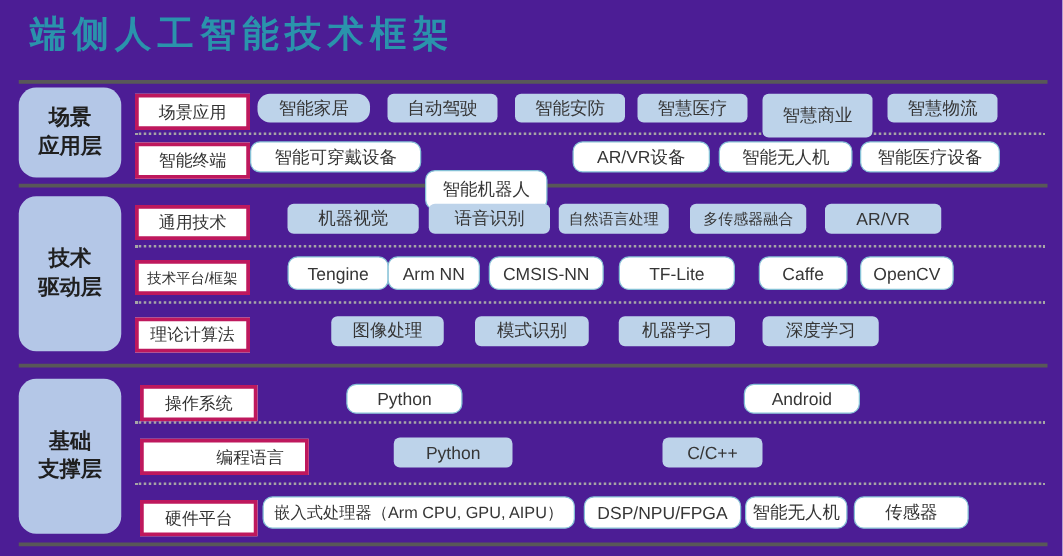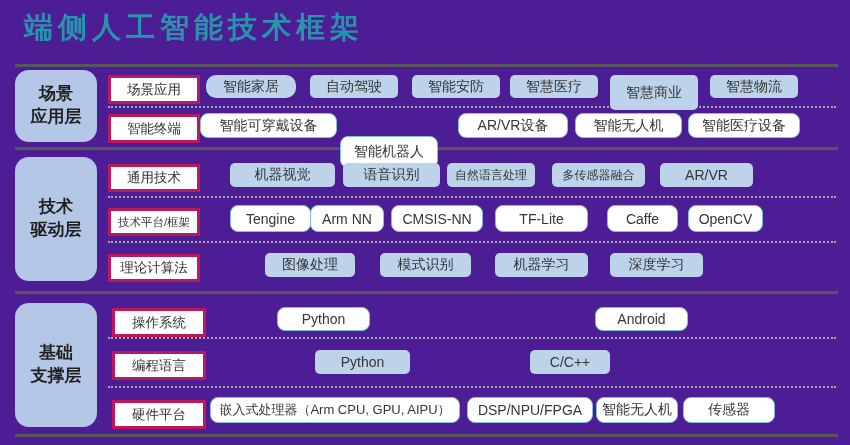--- a/index.html
+++ b/index.html
@@ -98,21 +98,21 @@
     <div class="item filled" style="left: 380px; top: 253px; width: 91px; height: 24px;">模式识别</div>
     <div class="item filled" style="left: 495px; top: 253px; width: 93px; height: 24px;">机器学习</div>
     <div class="item filled" style="left: 610px; top: 253px; width: 93px; height: 24px;">深度学习</div>
     <div class="sidebar" style="top: 303px; height: 124px;">
       <span>基础</span>
       <span>支撑层</span>
     </div>
     <div class="labelbox" style="left: 112px; top: 308px; width: 88px; height: 23px;">操作系统</div>
     <div class="item outlined" style="left: 277px; top: 307px; width: 93px; height: 24px;">Python</div>
     <div class="item outlined" style="left: 595px; top: 307px; width: 93px; height: 24px;">Android</div>
-    <div class="labelbox" style="left: 112px; top: 351px; width: 88px; height: 23px;">编程语言</div>
+    <div class="labelbox" style="left: 112px; top: 351px; width: 88px; height: 23px; padding-left: 41px;">编程语言</div>
     <div class="item filled" style="left: 315px; top: 350px; width: 95px; height: 24px;">Python</div>
     <div class="item filled" style="left: 530px; top: 350px; width: 80px; height: 24px;">C/C++</div>
     <div class="labelbox" style="left: 112px; top: 400px; width: 88px; height: 23px;">硬件平台</div>
     <div class="item outlined mid" style="left: 210px; top: 397px; width: 250px; height: 26px;">嵌入式处理器（Arm CPU, GPU, AIPU）</div>
     <div class="item outlined" style="left: 467px; top: 397px; width: 126px; height: 26px;">DSP/NPU/FPGA</div>
     <div class="item outlined" style="left: 596px; top: 397px; width: 82px; height: 26px;">智能无人机</div>
     <div class="item outlined" style="left: 683px; top: 397px; width: 92px; height: 26px;">传感器</div>
   </div>
 
 </body></html>

